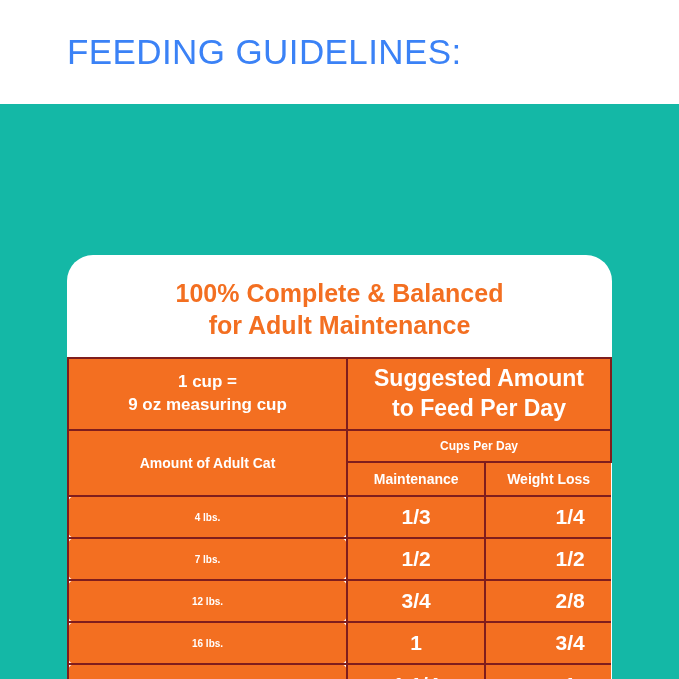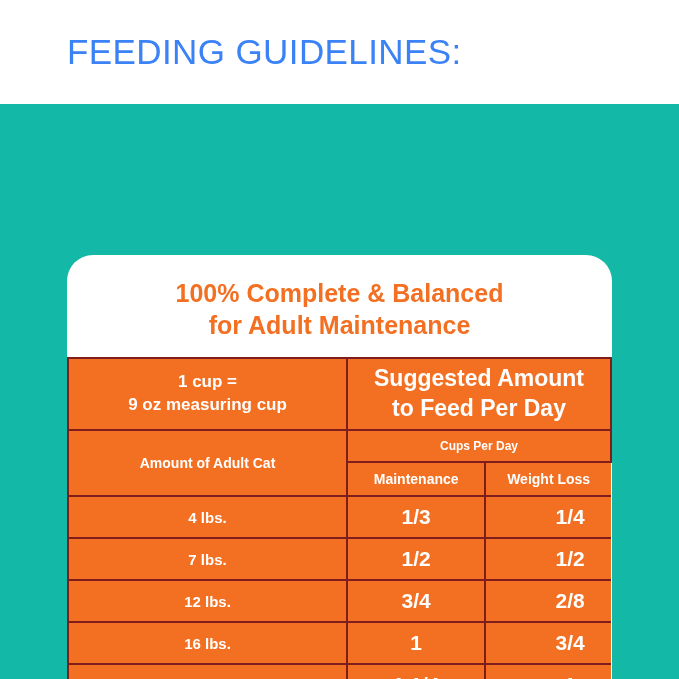--- a/index.html
+++ b/index.html
@@ -111,23 +111,24 @@
     border-right: none;
   }
   td.subhead {
     font-size: 14px;
     height: 30px;
   }
   td.subhead.last {
     border-right: none;
   }
   td.data-label {
-    font-size: 15px;
+    font-size: 10px;
     height: 38px;
     border-left: none;
+    border-radius: 7px;
   }
   td.data-val {
     font-size: 21px;
     height: 38px;
   }
   td.data-val.last {
     border-right: none;
     padding-left: 44px;
   }
 </style>

